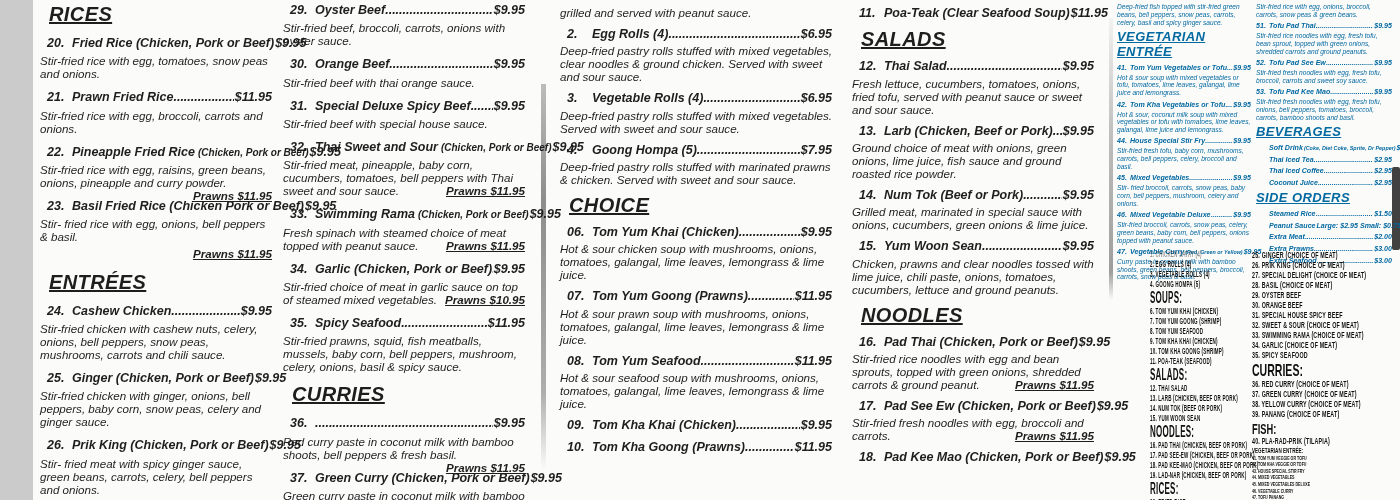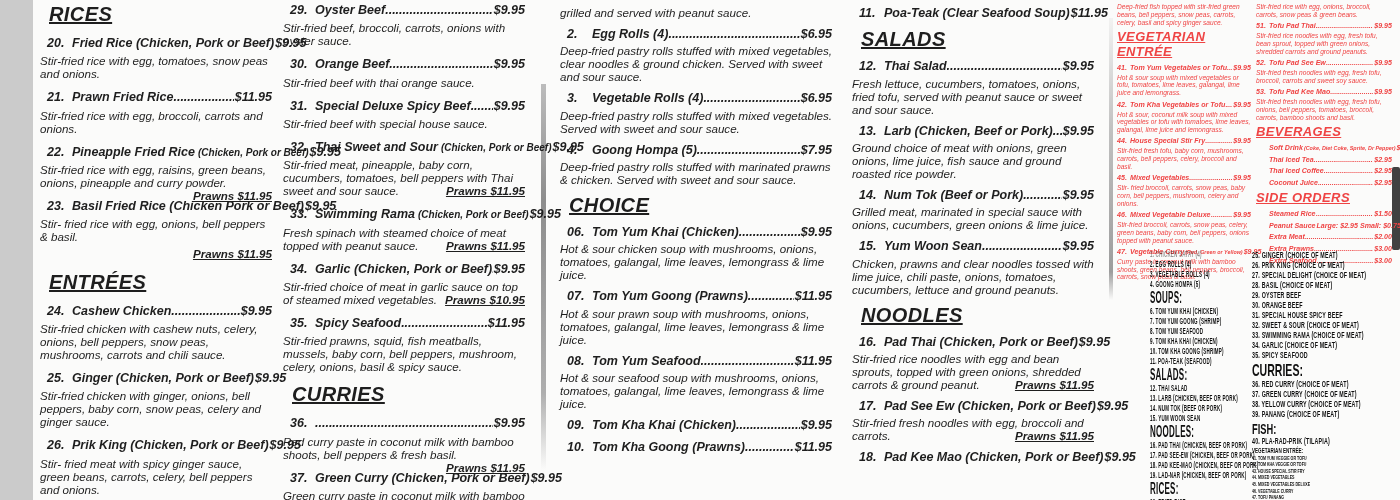--- a/index.html
+++ b/index.html
@@ -33,21 +33,21 @@
   .sA .item{font-size:12.5px;margin-top:10px;padding-left:7px;}
   .sA .num{min-width:25px;}
   .sA .iqual{font-size:10px;}
   .sA .desc{font-size:11.6px;margin-top:4px;}
   .sA .tailline{font-size:11.6px;margin-top:4px;}
   .sA.tight .item{margin-top:8px;}
   .sA.tight .desc{margin-top:3px;}
   .sA.tight .mh{margin-top:8px;}
 
   
-  .sC{color:#ef4444;}
+  .sC{color:#0369a1;}
   .sC .mh{font-size:13px;margin:4px 0 0 0;}
   .sC .item{font-size:7.1px;margin-top:3.6px;}
   .sC .num{min-width:13px;}
   .sC .iqual{font-size:5.4px;margin-left:1px;}
   .sC .desc{font-size:6.6px;margin-top:1.8px;line-height:1.18;}
 
   
   .bcol{position:absolute;transform-origin:0 0;color:#101010;font-weight:bold;font-style:normal;}
   .bl{white-space:nowrap;line-height:1;}
   .bL{transform:scaleX(.5);width:260px;}

